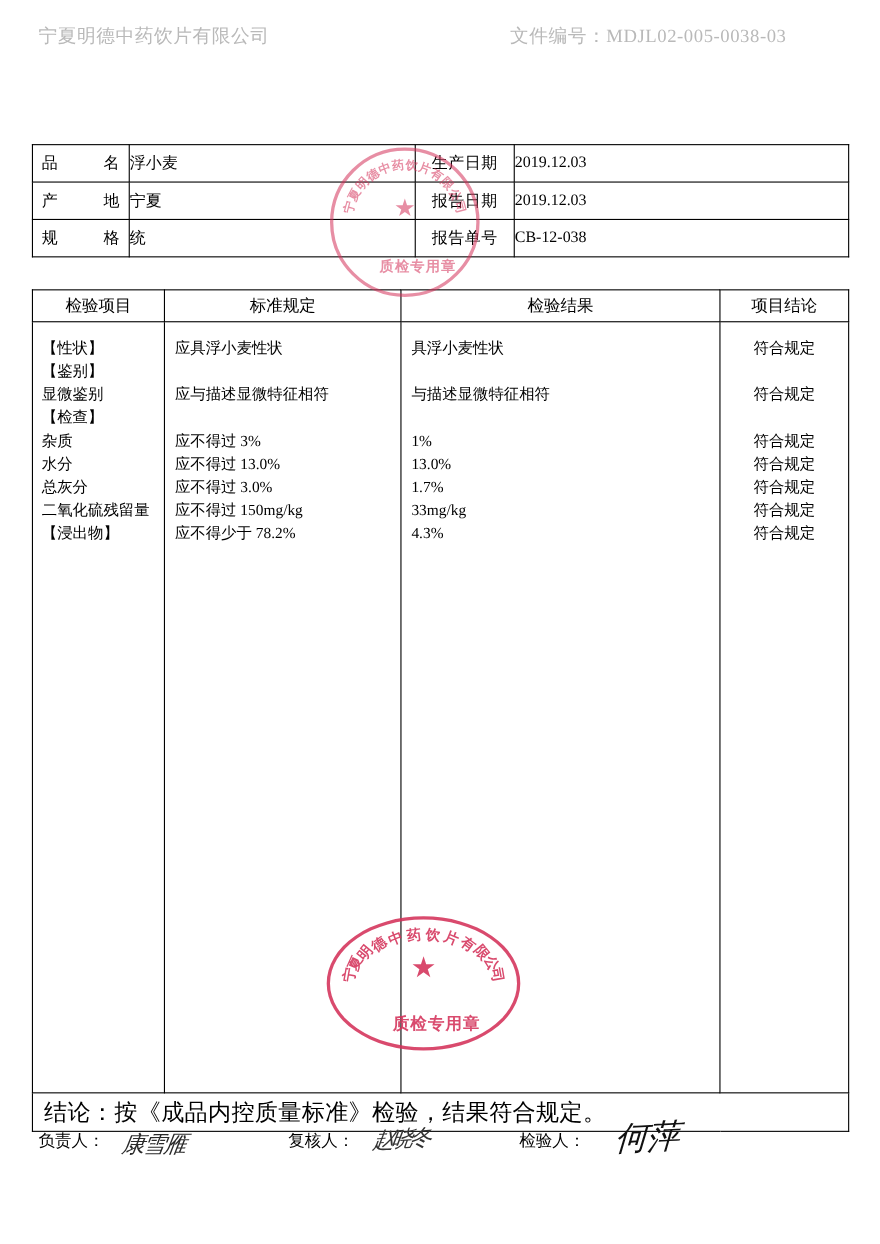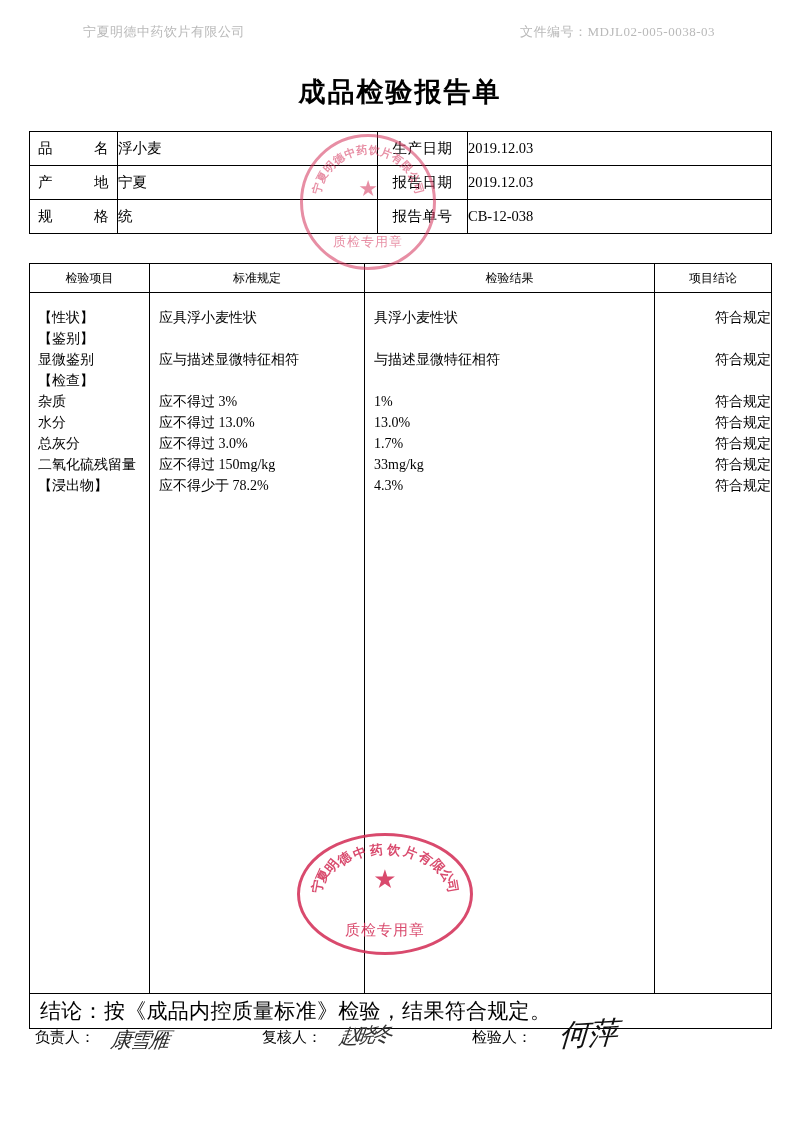--- a/index.html
+++ b/index.html
@@ -25,25 +25,24 @@
   
   .top-header {
     position: absolute;
     top: 22px;
     left: 30px;
     right: 30px;
     height: 20px;
     display: flex;
     justify-content: space-between;
     align-items: center;
-    font-size: 13px;
+    font-size: 17px;
     color: #b9b9b9;
     letter-spacing: 0.5px;
     filter: blur(0.25px);
-    margin-left: 48px;
   }
   .top-header .left { margin-left: 5px; }
   .top-header .right { margin-right: 55px; }
 
   .title {
     position: absolute;
     top: 74px;
     left: 0;
     width: 100%;
     text-align: center;
@@ -87,21 +86,21 @@
   }
   .c1 { width: 88px; }
   .c2 { width: 260px; }
   .c3 { width: 90px; }
   .c4 { width: 304px; }
 
   
   .results-head td {
     height: 28px;
     text-align: center;
-    font-size: 12px;
+    font-size: 15px;
     border-top: 1px solid #000;
   }
   .rcol1 { width: 120px; }
   .rcol2 { width: 215px; }
   .rcol3 { width: 290px; }
   .rcol4 { width: 117px; }
 
   .results-body td {
     vertical-align: top;
     height: 700px;
@@ -114,21 +113,21 @@
   .row-line {
     height: 21px;
     line-height: 21px;
     font-size: 14px;
     white-space: nowrap;
     overflow: hidden;
   }
   .col-item .row-line { padding-left: 8px; }
   .col-std .row-line { padding-left: 9px; }
   .col-res .row-line { padding-left: 9px; }
-  .col-conc .row-line { text-align: right; }
+  .col-conc .row-line { text-align: center; }
 
   .conclusion td {
     height: 34px;
     font-size: 21px;
     padding-left: 10px;
     letter-spacing: 0.3px;
   }
 
   
   .sign-row {
@@ -211,42 +210,41 @@
     left: 50%;
     top: 38%;
     transform: translate(-50%,-50%);
     font-size: 26px;
     color: #d4325a;
     line-height: 1;
   }
   .stamp-top .star { font-size: 22px; top: 40%; }
   .stamp-label {
     position: absolute;
-    left: 0;
+    left: 12px;
     width: 100%;
     bottom: 12px;
     text-align: center;
     font-size: 15px;
-    font-weight: normal;
+    font-weight: bold;
     letter-spacing: 1px;
     color: #d4325a;
   }
   .stamp-top .stamp-label { bottom: 16px; font-size: 13px; }
 </style>
 </head>
 <body>
 
 <div class="page">
 
   <div class="top-header">
     <div class="left">宁夏明德中药饮片有限公司</div>
     <div class="right">文件编号：MDJL02-005-0038-03</div>
   </div>
 
-  <div class="title">成品检验报告单</div>
 
   <table class="doc-table">
     <colgroup>
       <col class="c1">
         <col class="c2">
         <col class="c3">
         <col class="c4">
     </colgroup>
     <tbody>
       <tr class="info-row">

